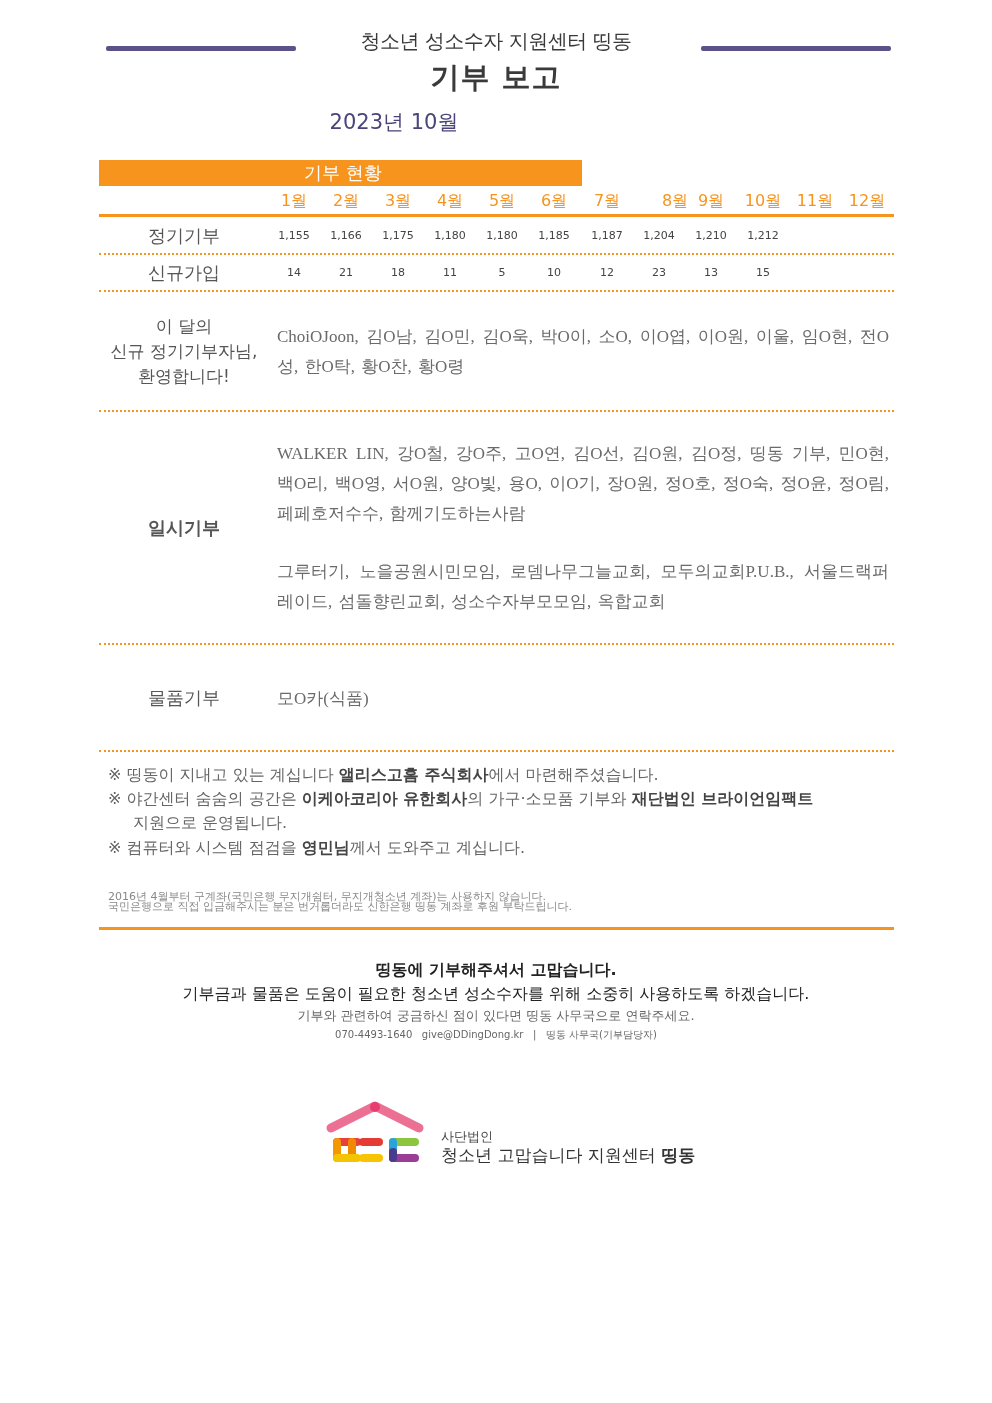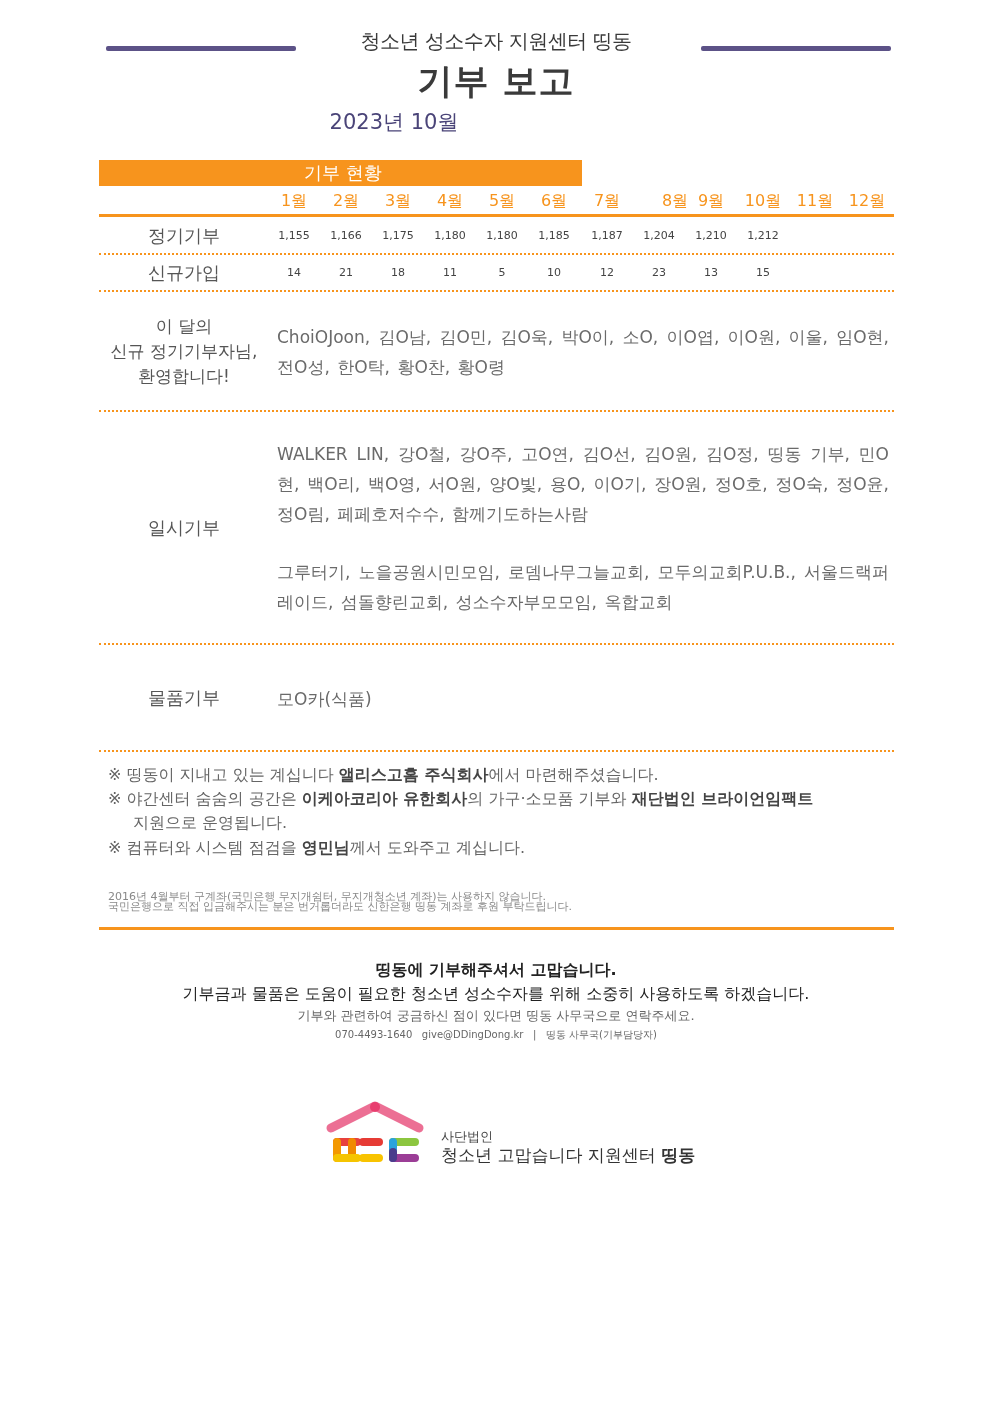--- a/index.html
+++ b/index.html
@@ -1,30 +1,30 @@
 <!DOCTYPE html>
 <html><head>
 <meta charset="utf-8">
 <style>
   html, body { margin:0; padding:0; background:#ffffff; }
   body { width:992px; height:1403px; position:relative; font-family:"DejaVu Sans", sans-serif; color:#555; overflow:hidden; }
   .abs { position:absolute; }
   .hdr-line { position:absolute; top:46px; height:5px; background:#5c5287; border-radius:2px; }
   .org { position:absolute; top:28px; left:0; width:992px; text-align:center; font-size:20px; color:#3a3a3a; letter-spacing:-0.5px; }
-  .title { position:absolute; top:58px; left:0; width:992px; text-align:center; font-size:35px; font-weight:bold; color:#3a3a3a; letter-spacing:1px; }
+  .title { position:absolute; top:58px; left:0; width:992px; text-align:center; font-size:29px; font-weight:bold; color:#3a3a3a; letter-spacing:1px; }
   .date { position:absolute; top:108px; left:0; width:788px; text-align:center; font-size:21px; color:#4a4478; }
   .band { position:absolute; top:160px; left:99px; width:483px; height:26px; background:#f7941d; }
   .band span { position:absolute; left:205px; top:1px; color:#fff; font-size:18px; }
   .months { position:absolute; top:191px; left:268px; width:626px; height:24px; }
   .month { position:absolute; width:52px; text-align:center; color:#f7941d; font-size:16px; }
   .solid-rule { position:absolute; left:99px; width:795px; height:3px; background:#f7941d; }
   .dot-rule { position:absolute; left:99px; width:795px; height:0; border-top:2px dotted #f7941d; }
   .row-label { position:absolute; left:99px; width:170px; text-align:center; font-size:18px; color:#555; }
   .val { position:absolute; width:52px; text-align:center; font-size:11px; color:#444; }
-  .names { position:absolute; left:277px; width:612px; font-size:17px; line-height:30px; color:#6a6a6a; text-align:justify; word-spacing:2px; }
+  .names { position:absolute; left:277px; width:612px; font-size:17px; line-height:30px; color:#6a6a6a; text-align:justify; word-spacing:2px;font-family:Liberation Serif, serif; }
   .note { position:absolute; left:108px; font-size:16px; color:#666; line-height:24px; }
   .note b { color:#444; }
   .small { position:absolute; left:108px; font-size:11px; color:#888; line-height:13px; }
   .center { position:absolute; left:0; width:992px; text-align:center; }
   .logo-text-small { position:absolute; left:441px; top:1128px; font-size:13px; color:#444; }
   .logo-text { position:absolute; left:441px; top:1144px; font-size:17px; color:#333; }
 </style>
 </head>
 <body>
 
@@ -89,21 +89,21 @@
 <div class="dot-rule" style="top:290px;"></div>
 
 <div class="row-label" style="top:314px;line-height:25px;font-size:17px;">
   <div>이 달의</div>
   <div>신규 정기기부자님,</div>
   <div>환영합니다!</div>
 </div>
 <div class="names" style="top:322px;">ChoiOJoon, 김O남, 김O민, 김O욱, 박O이, 소O, 이O엽, 이O원, 이울, 임O현, 전O성, 한O탁, 황O찬, 황O령</div>
 <div class="dot-rule" style="top:410px;"></div>
 
-<div class="row-label" style="top:516px;">일시기부</div>
+<div class="row-label" style="top:516px;font-weight:bold;">일시기부</div>
 <div class="names" style="top:439px;">WALKER LIN, 강O철, 강O주, 고O연, 김O선, 김O원, 김O정, 띵동 기부, 민O현, 백O리, 백O영, 서O원, 양O빛, 용O, 이O기, 장O원, 정O호, 정O숙, 정O윤, 정O림, 페페호저수수, 함께기도하는사람</div>
 <div class="names" style="top:557px;">그루터기, 노을공원시민모임, 로뎀나무그늘교회, 모두의교회P.U.B., 서울드랙퍼레이드, 섬돌향린교회, 성소수자부모모임, 옥합교회</div>
 <div class="dot-rule" style="top:643px;"></div>
 
 <div class="row-label" style="top:686px;">물품기부</div>
 <div class="names" style="top:684px;">모O카(식품)</div>
 <div class="dot-rule" style="top:750px;"></div>
 
 <div class="note" style="top:763px;">
   <span>※</span>

